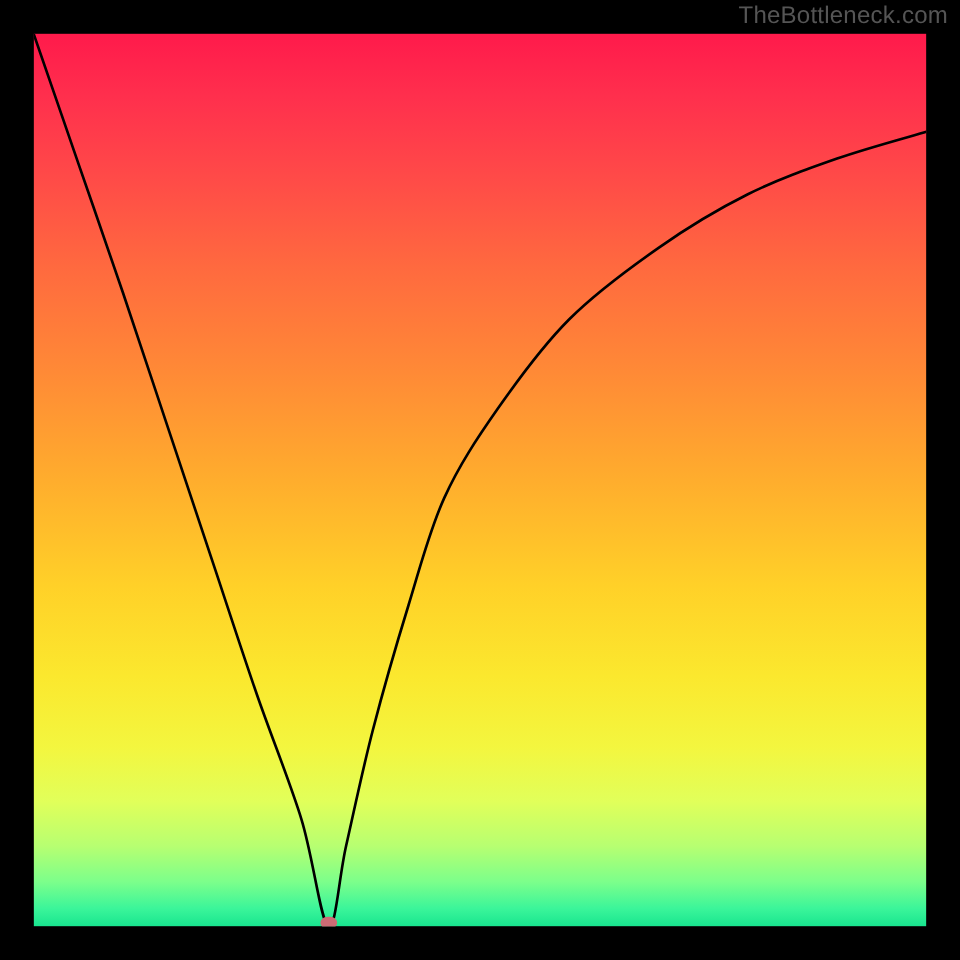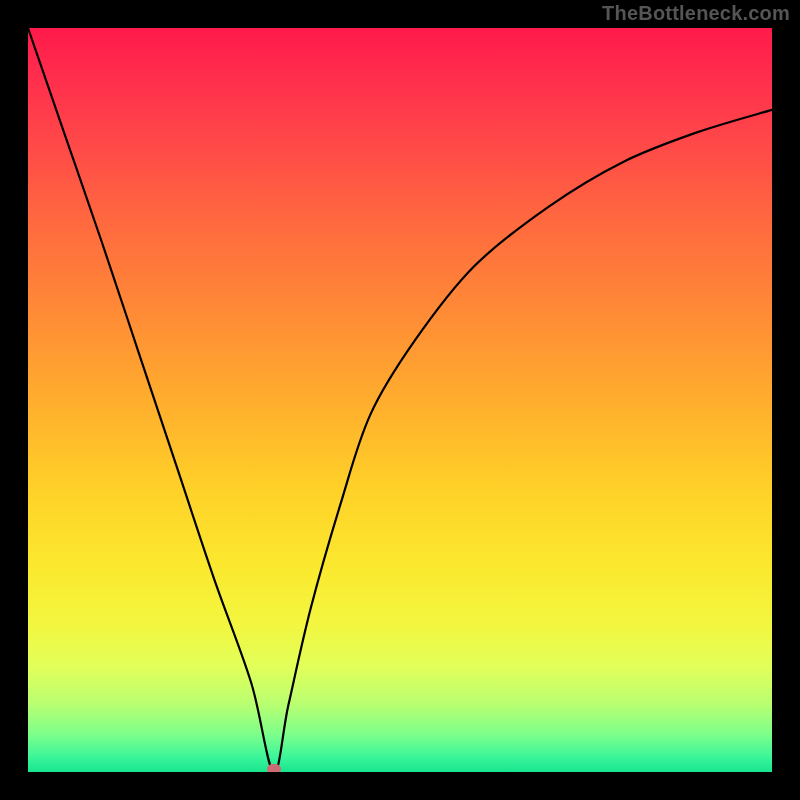--- a/index.html
+++ b/index.html
@@ -16,21 +16,21 @@
     width: 800px;
     height: 800px;
     background: #000;
   }
   .watermark {
     position: absolute;
     top: 2px;
     right: 10px;
     color: #555;
     font-size: 20px;
-    font-weight: 700;
+    font-weight: 400;
     letter-spacing: 0.2px;
     user-select: none;
   }
   .plot-area {
     position: absolute;
     left: 28px;
     top: 28px;
     width: 744px;
     height: 744px;
     overflow: hidden;

